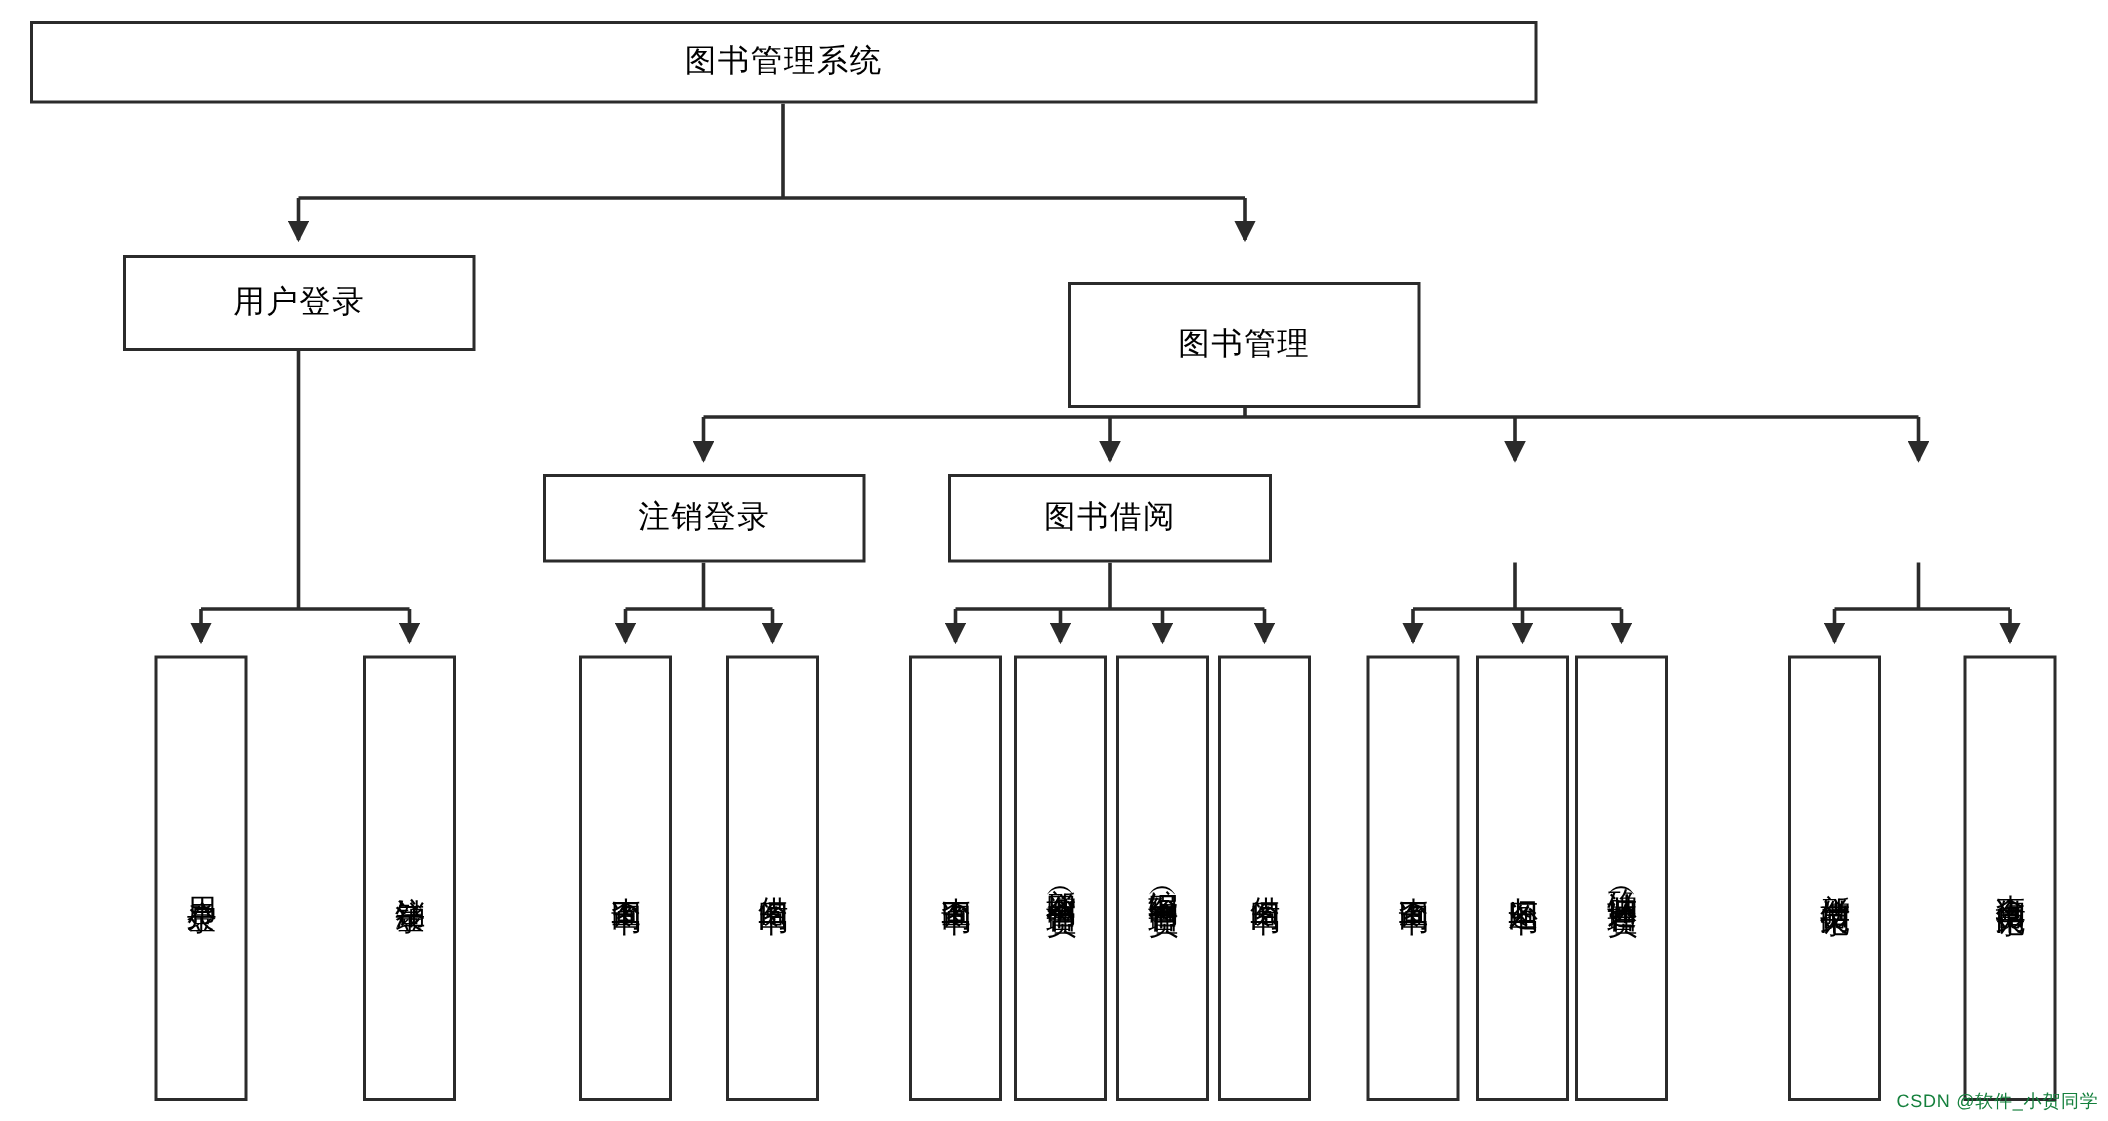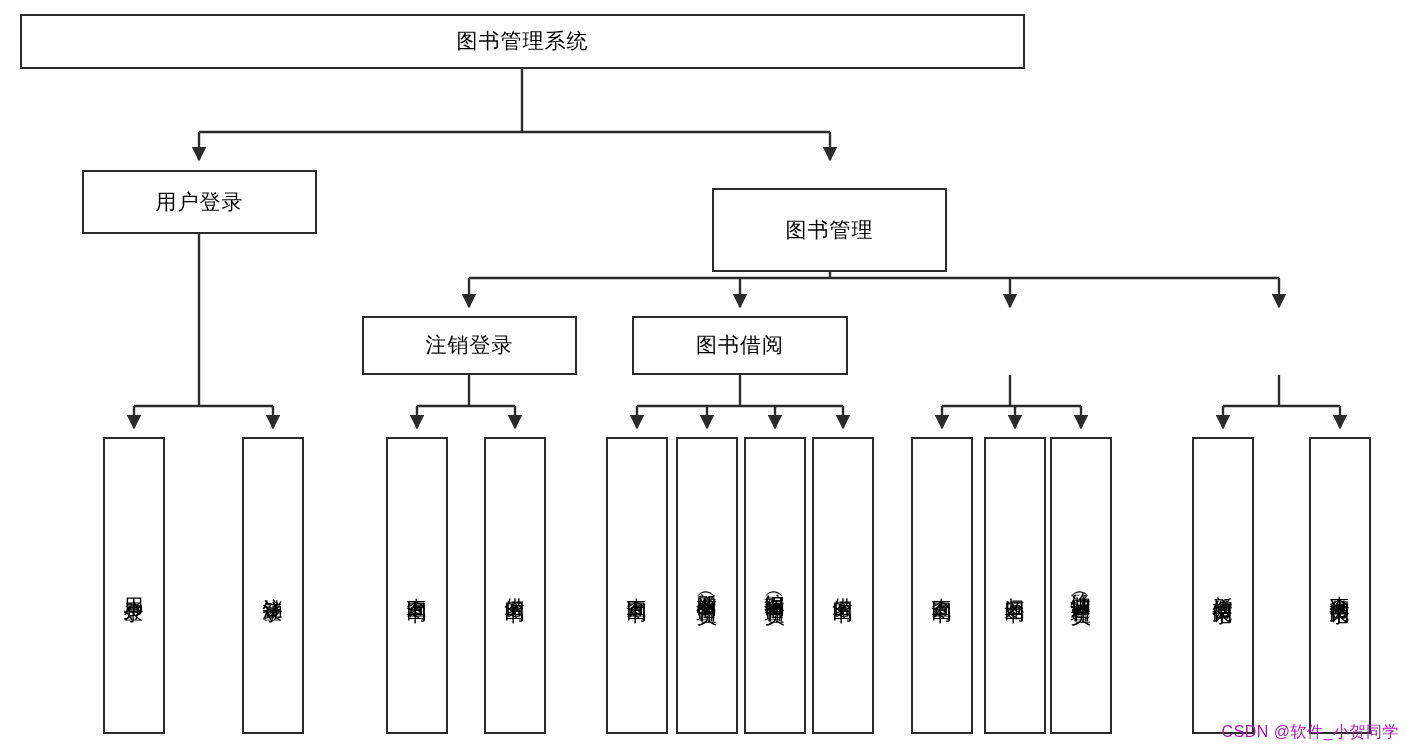--- a/index.html
+++ b/index.html
@@ -49,22 +49,22 @@
     text-orientation: upright;
     font-size: 20px;
     letter-spacing: 2px;
     line-height: 1;
     white-space: normal;
   }
   .watermark {
     position: absolute;
     right: 6px;
     bottom: 4px;
-    font-size: 16px;
-    color: #a21caf;
+    font-size: 12px;
+    color: #15803d;
     letter-spacing: 0.5px;
     white-space: nowrap;
     pointer-events: none;
     margin-top: 22px;
   }
 </style>
 </head>
 <body>
 
 <div id="diagram-root">

